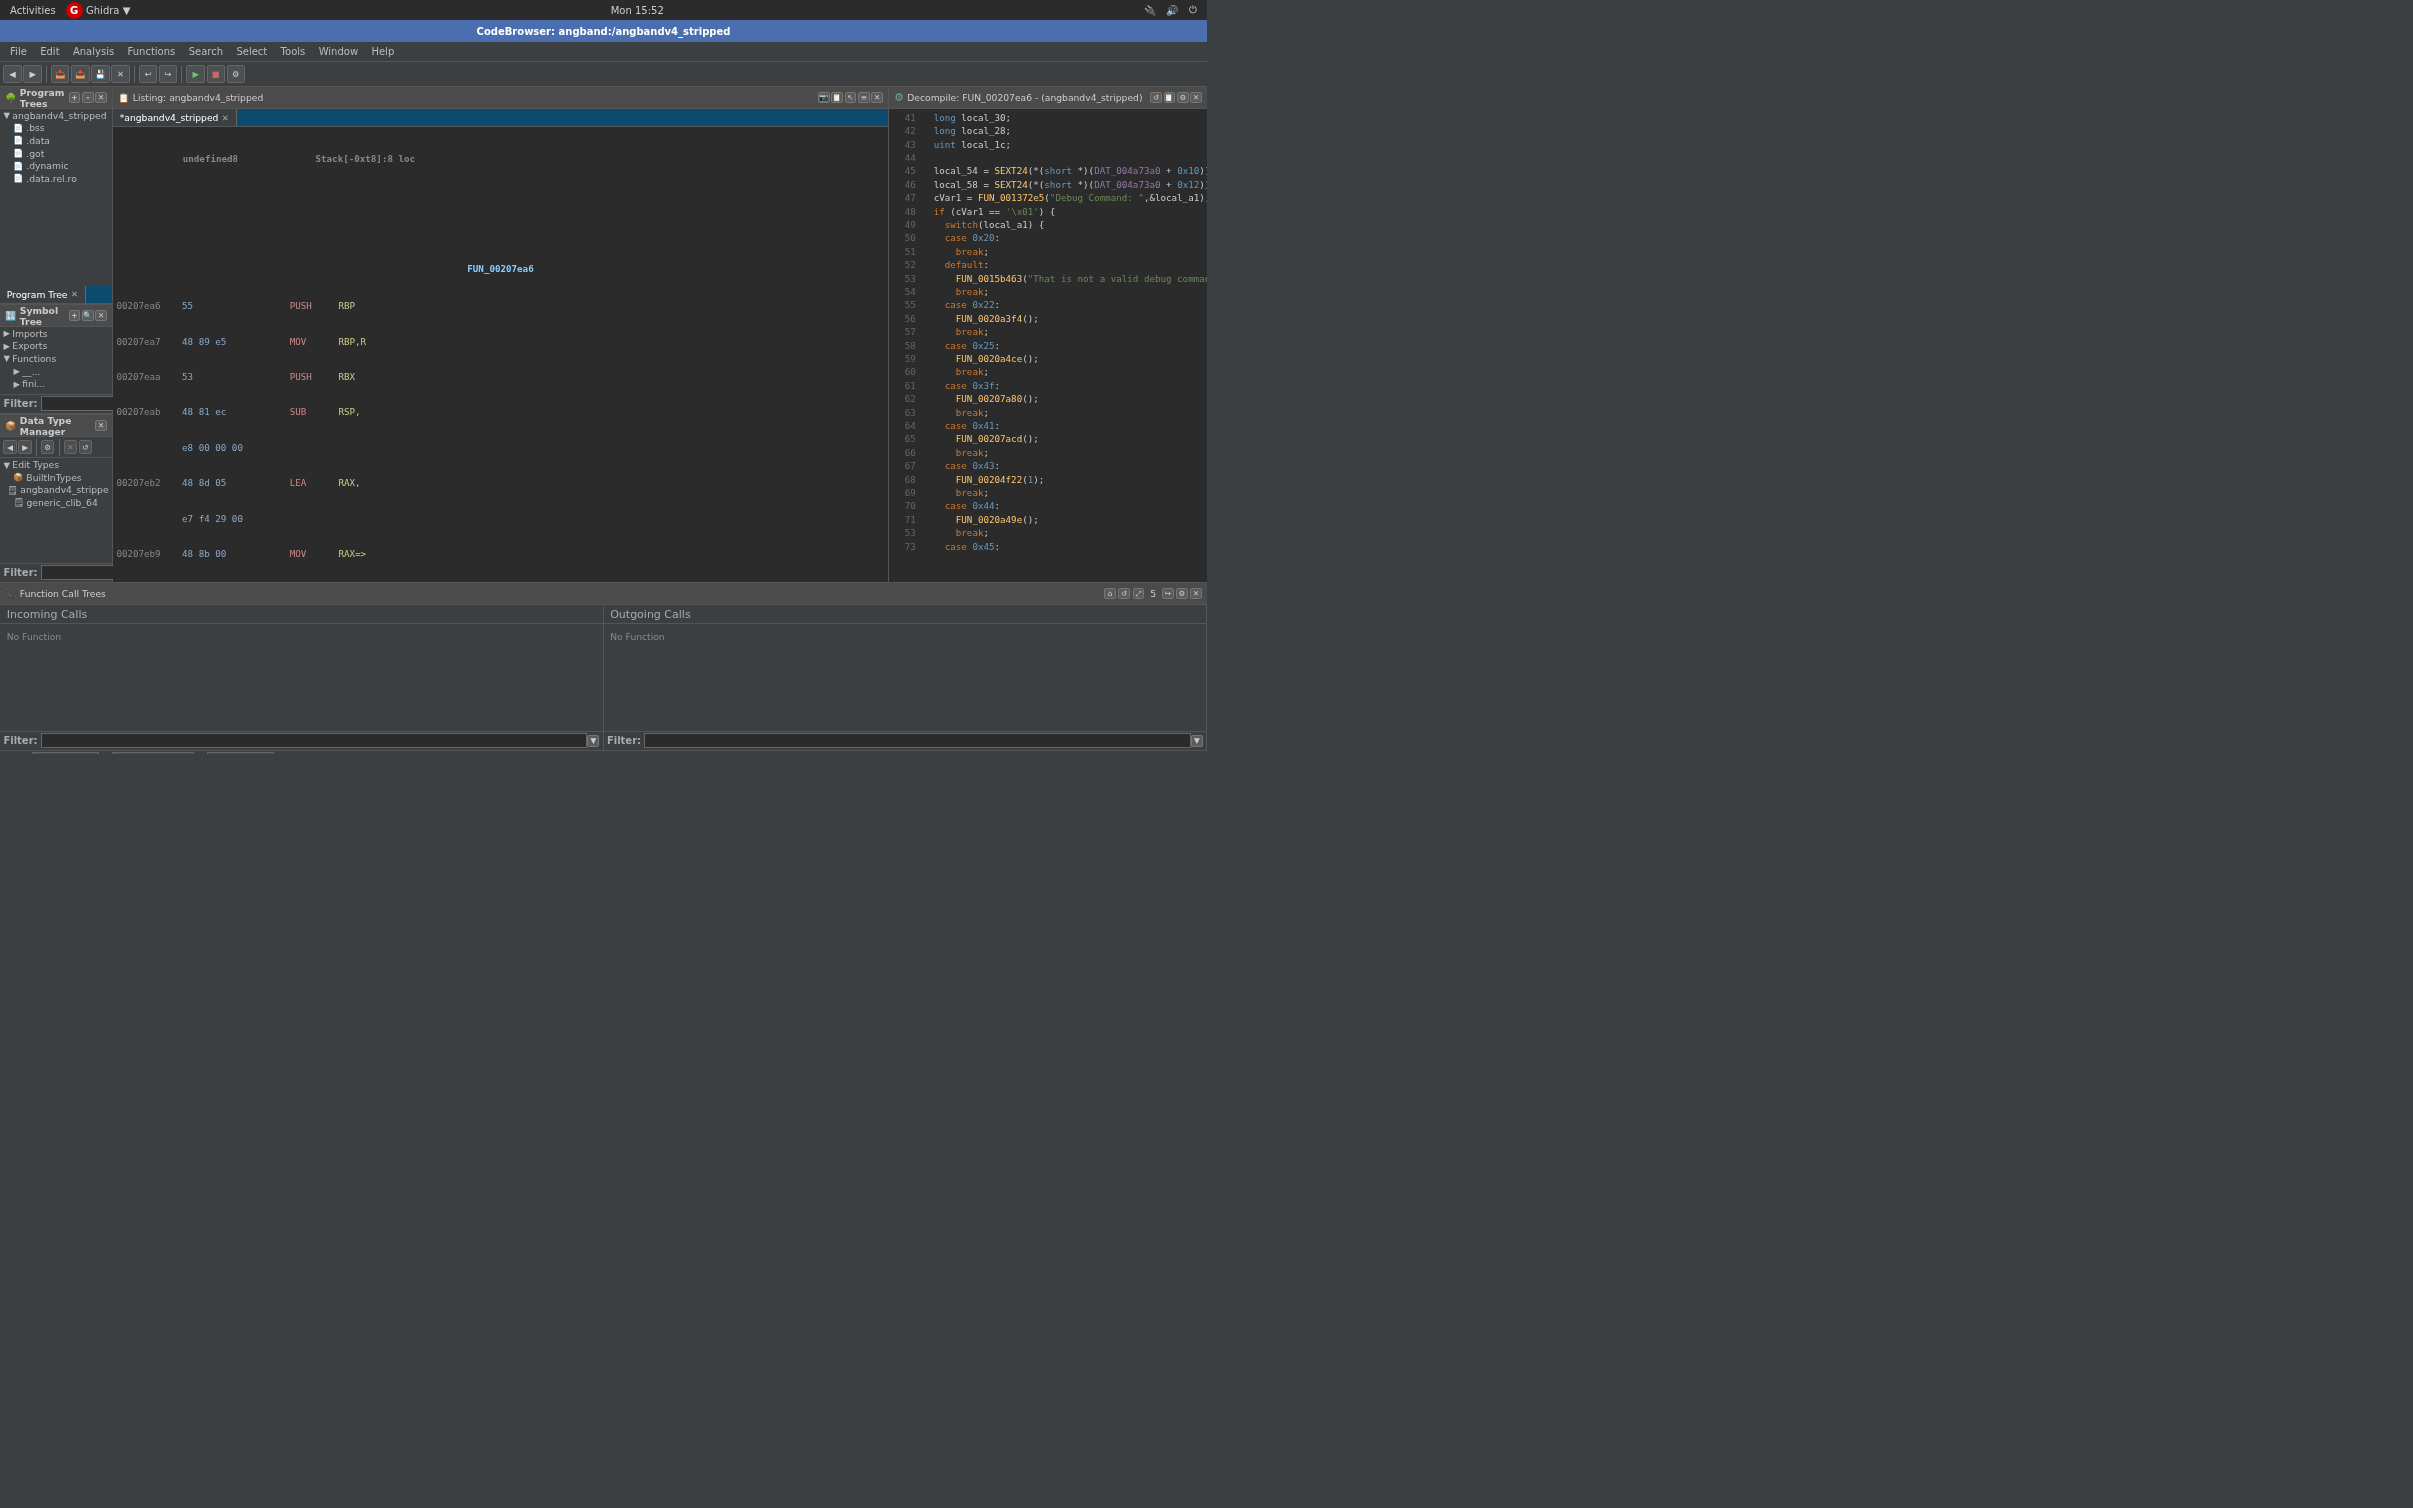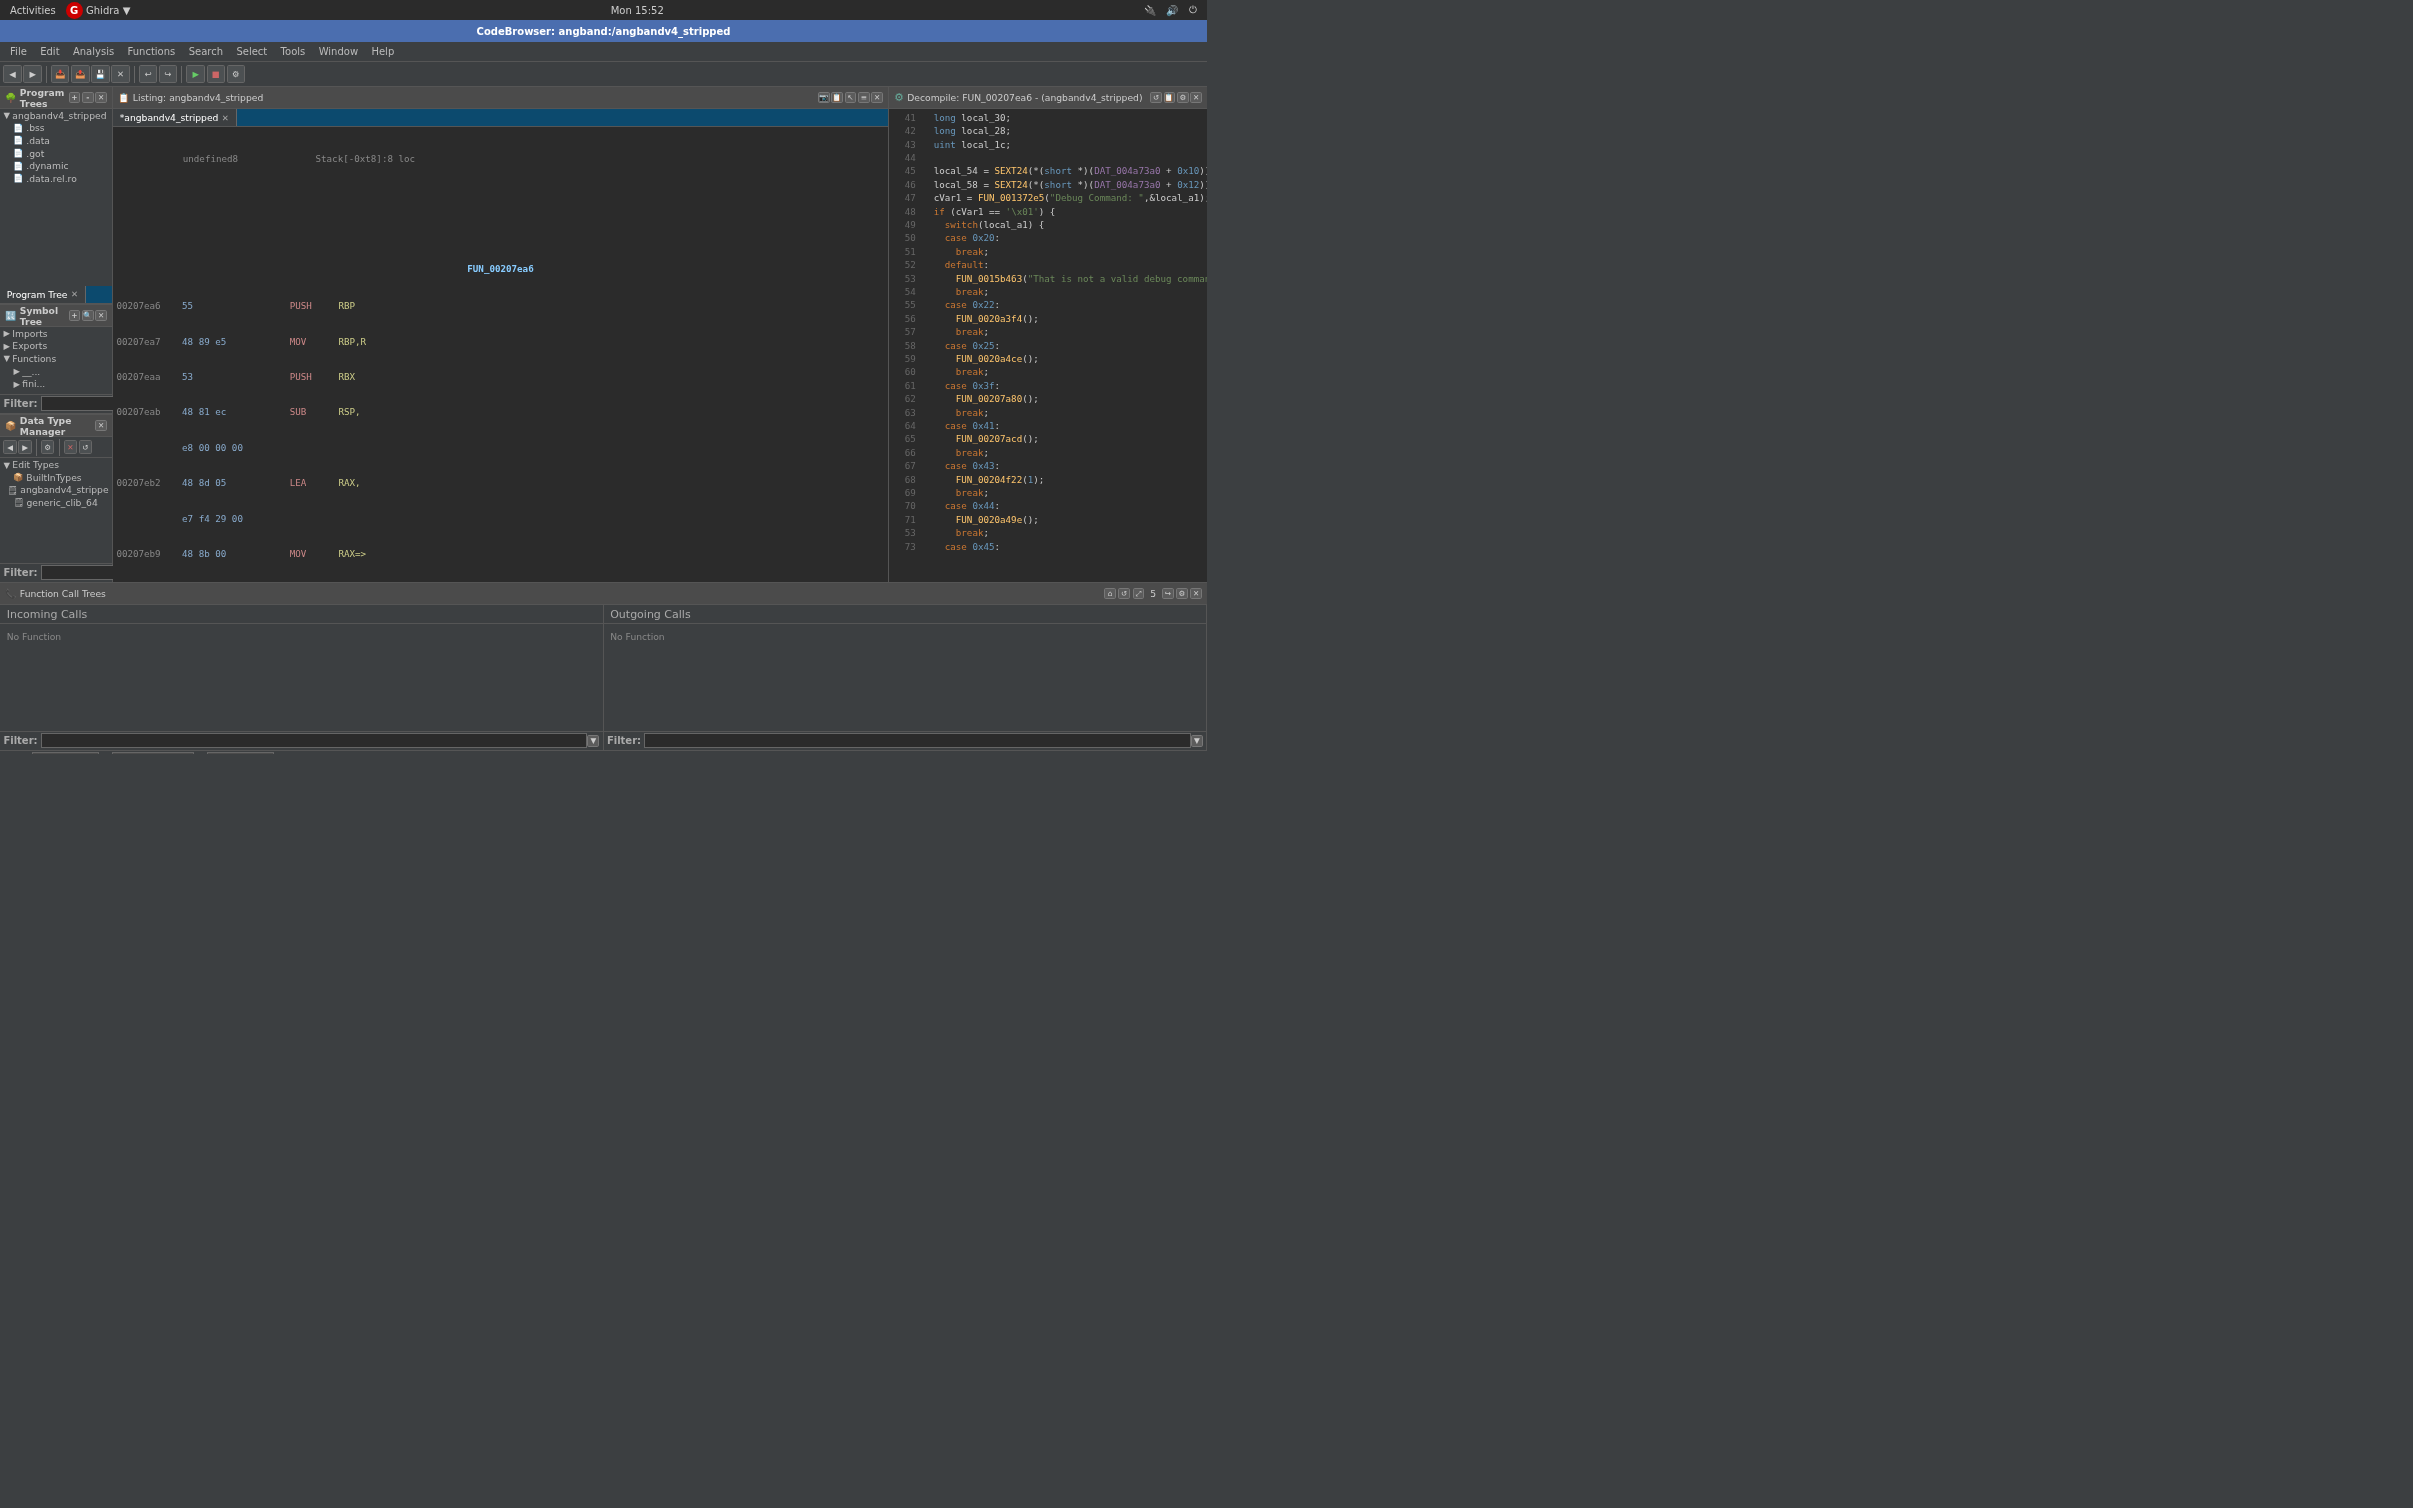--- a/index.html
+++ b/index.html
@@ -583,21 +583,21 @@
           <div class="panel-small-btn">✕</div>
         </div>
       </div>
       <div class="tab-bar">
         <div class="tab active">
           <span>*angbandv4_stripped</span>
           <span class="tab-close">✕</span>
         </div>
       </div>
       <div class="listing-content">
-        <div style="color:#888;padding:1.7px 0;">            undefined8              Stack[-0xt8]:8 loc</div>
+        <div style="color:#888;padding:1.7px 0;font-weight:bold;">            undefined8              Stack[-0xt8]:8 loc</div>
         <div style="height:50px;"></div>
         <div style="text-align:center;color:#88ccff;font-weight:bold;margin:3.4px 0;">FUN_00207ea6</div>
         <div class="listing-row"><span class="listing-addr">00207ea6</span><span class="listing-bytes">55</span><span class="listing-mnem">PUSH</span><span class="listing-ops">RBP</span></div>
         <div class="listing-row"><span class="listing-addr">00207ea7</span><span class="listing-bytes">48 89 e5</span><span class="listing-mnem">MOV</span><span class="listing-ops">RBP,R</span></div>
         <div class="listing-row"><span class="listing-addr">00207eaa</span><span class="listing-bytes">53</span><span class="listing-mnem">PUSH</span><span class="listing-ops">RBX</span></div>
         <div class="listing-row"><span class="listing-addr">00207eab</span><span class="listing-bytes">48 81 ec</span><span class="listing-mnem">SUB</span><span class="listing-ops">RSP,</span></div>
         <div class="listing-row"><span class="listing-addr"></span><span class="listing-bytes">e8 00 00 00</span><span class="listing-mnem"></span><span class="listing-ops"></span></div>
         <div class="listing-row"><span class="listing-addr">00207eb2</span><span class="listing-bytes">48 8d 05</span><span class="listing-mnem">LEA</span><span class="listing-ops">RAX,</span></div>
         <div class="listing-row"><span class="listing-addr"></span><span class="listing-bytes">e7 f4 29 00</span><span class="listing-mnem"></span><span class="listing-ops"></span></div>
         <div class="listing-row"><span class="listing-addr">00207eb9</span><span class="listing-bytes">48 8b 00</span><span class="listing-mnem">MOV</span><span class="listing-ops">RAX=&gt;</span></div>

